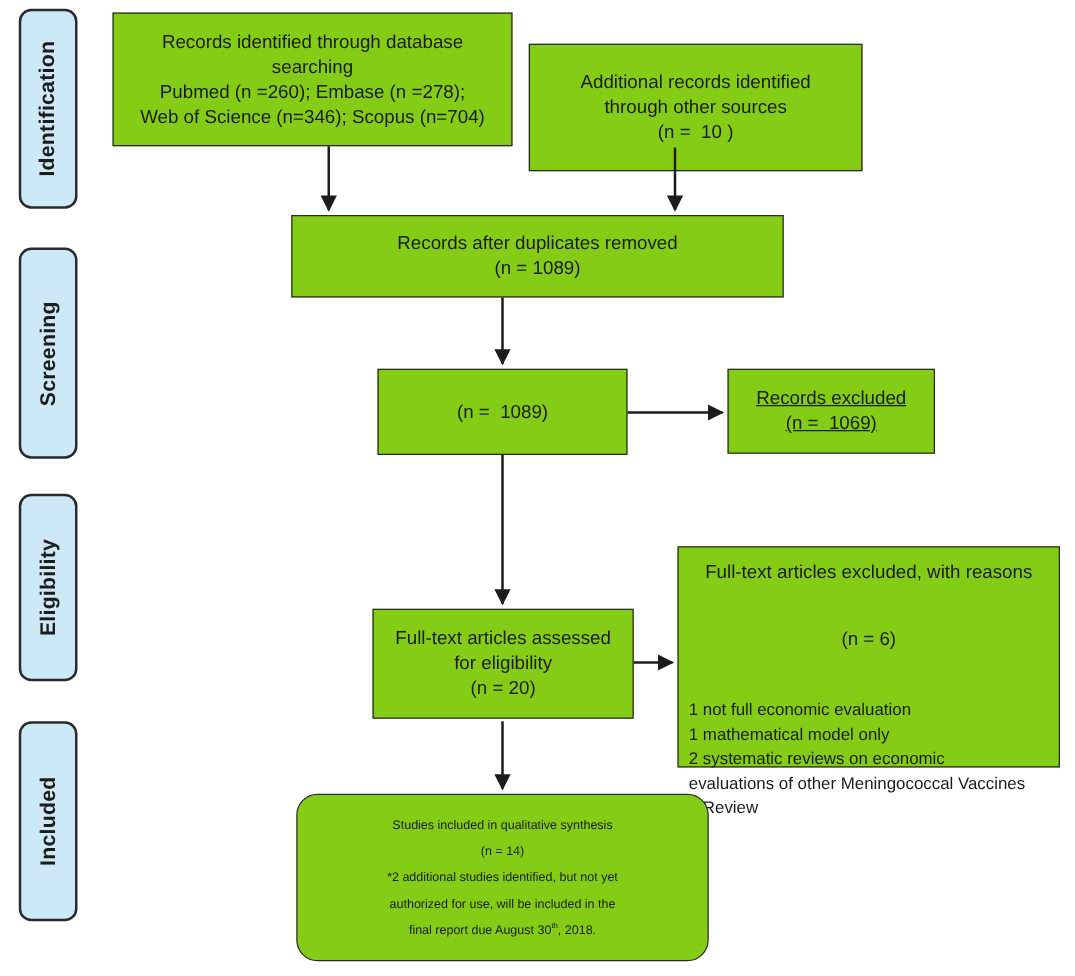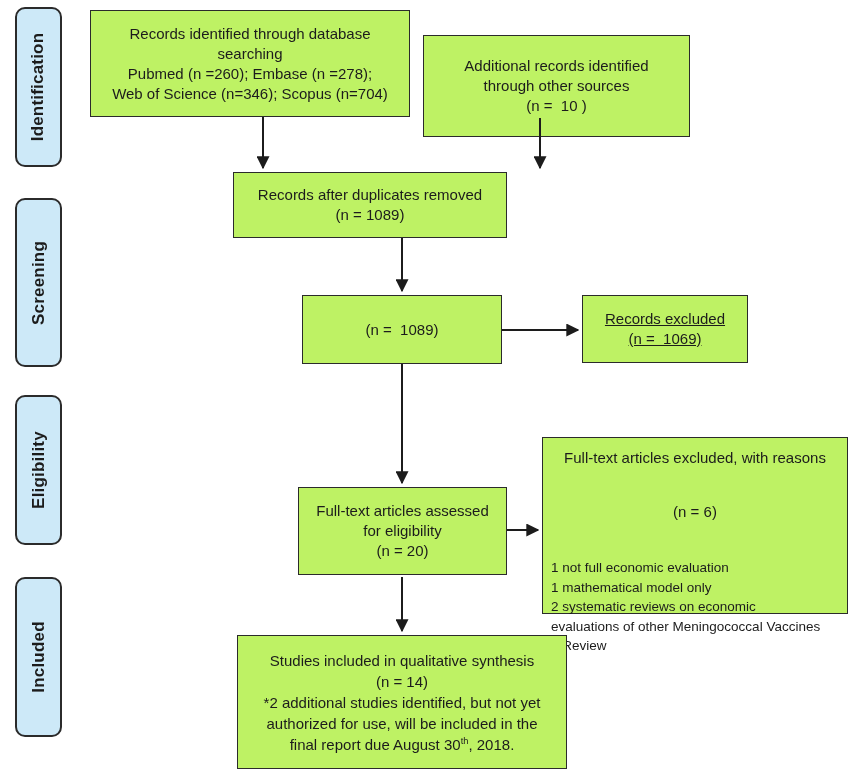--- a/index.html
+++ b/index.html
@@ -24,42 +24,42 @@
   .stage .vlabel{
     transform:rotate(-90deg);
     white-space:nowrap;
     font-weight:bold;
     font-size:17px;
     letter-spacing:0.2px;
   }
   
   .box{
     position:absolute;
-    background:#bef264;
+    background:#84cc16;
     border:1.5px solid #2b2b2b;
     box-sizing:border-box;
     display:flex;flex-direction:column;
     align-items:center;justify-content:center;
     text-align:center;
     font-size:15px;
   }
   .ln{line-height:20px;white-space:pre-wrap;}
   
   #box-fulltext-excluded{justify-content:flex-start;padding-top:10px;gap:34px;}
   #box-fulltext-excluded .reasons{
     align-self:stretch;
     text-align:left;
     padding-left:8px;
     margin-top:2px;
   }
   #box-fulltext-excluded .reasons .ln{
     font-size:13.5px;line-height:19.5px;white-space:nowrap;
   }
   
-  #box-studies-included{font-size:15px;}
+  #box-studies-included{font-size:10px;border-radius:17px;}
   #box-studies-included .ln{line-height:21px;}
   sup{font-size:0.62em;vertical-align:super;line-height:0;}
   
   #arrows{position:absolute;left:0;top:0;pointer-events:none;}
 </style>
 </head>
 <body>
 
 <div id="canvas">
 
@@ -82,21 +82,21 @@
     <div class="ln">Pubmed (n =260); Embase (n =278);</div>
     <div class="ln">Web of Science (n=346); Scopus (n=704)</div>
   </div>
 
   <div class="box" style="left:423px;top:35px;width:267px;height:102px;">
     <div class="ln">Additional records identified</div>
     <div class="ln">through other sources</div>
     <div class="ln">(n =  10 )</div>
   </div>
 
-  <div class="box" style="left:233px;top:172px;width:274px;height:66px;">
+  <div class="box" style="left:233px;top:172px;width:394px;height:66px;">
     <div class="ln">Records after duplicates removed</div>
     <div class="ln">(n = 1089)</div>
   </div>
 
   <div class="box" style="left:302px;top:295px;width:200px;height:69px;">
     <div class="ln">(n =  1089)</div>
   </div>
 
   <div class="box" style="left:582px;top:295px;width:166px;height:68px;text-decoration:underline;">
     <div class="ln">Records excluded</div>

